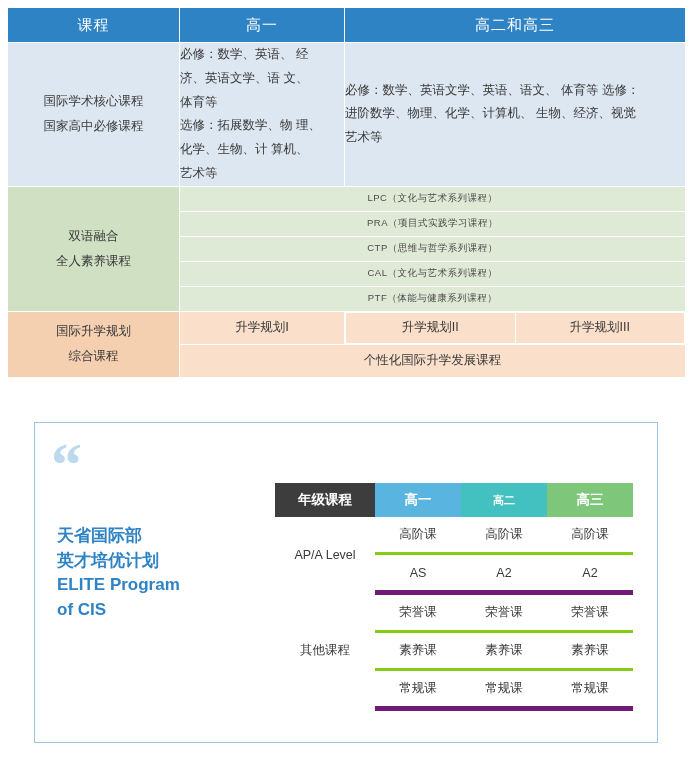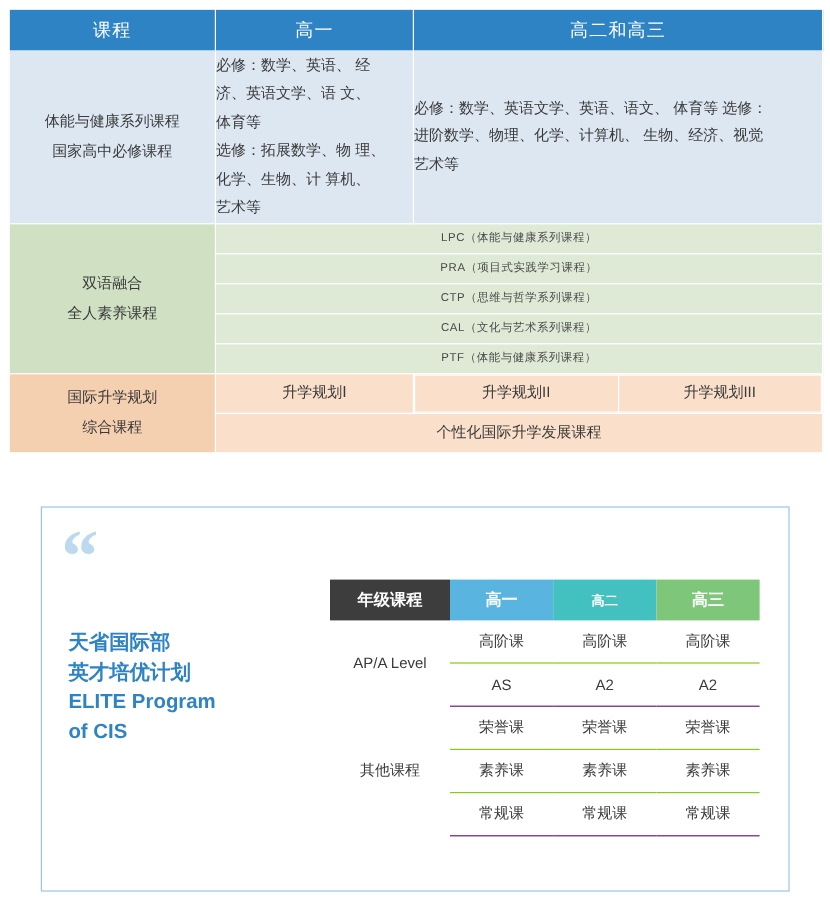--- a/index.html
+++ b/index.html
@@ -166,43 +166,43 @@
     font-size: 11px;
     height: 34px;
   }
   .t2 .h-green {
     background: #7ec77a;
     color: #ffffff;
     font-weight: bold;
     font-size: 13.5px;
     height: 34px;
   }
-  .t2 .bl { border-bottom: 1px solid #84cc16; }
-  .t2 .bl-strong { border-bottom: 1px solid #701a75; }
+  .t2 .bl { border-bottom: 3px solid #84cc16; }
+  .t2 .bl-strong { border-bottom: 5px solid #701a75; }
   .t2 .rowlabel { font-size: 12.5px; color: #3a3a3a; vertical-align: middle; }
 </style>
 </head>
 <body>
 
 <table class="t1">
   <colgroup>
     <col style="width:172px">
     <col style="width:165px">
     <col style="width:341px">
   </colgroup>
   <tbody>
     <tr>
       <td class="hdr">课程</td>
       <td class="hdr">高一</td>
       <td class="hdr">高二和高三</td>
     </tr>
 
     <tr>
       <td class="cell-blue-label">
-        <div>体能与健康系列课程</div>
+        <div>国际学术核心课程</div>
         <div>国家高中必修课程</div>
       </td>
       <td class="cell-blue cell-pad">
         <div>必修：数学、英语、 经</div>
         <div>济、英语文学、语 文、</div>
         <div>体育等</div>
         <div>选修：拓展数学、物 理、</div>
         <div>化学、生物、计 算机、</div>
         <div>艺术等</div>
       </td>
@@ -211,21 +211,21 @@
         <div>进阶数学、物理、化学、计算机、 生物、经济、视觉</div>
         <div>艺术等</div>
       </td>
     </tr>
 
     <tr>
       <td class="cell-green-label" rowspan="5">
         <div>双语融合</div>
         <div>全人素养课程</div>
       </td>
-      <td class="cell-green-row" colspan="2">LPC（体能与健康系列课程）</td>
+      <td class="cell-green-row" colspan="2">LPC（文化与艺术系列课程）</td>
     </tr>
     <tr>
       <td class="cell-green-row" colspan="2">PRA（项目式实践学习课程）</td>
     </tr>
     <tr>
       <td class="cell-green-row" colspan="2">CTP（思维与哲学系列课程）</td>
     </tr>
     <tr>
       <td class="cell-green-row" colspan="2">CAL（文化与艺术系列课程）</td>
     </tr>

